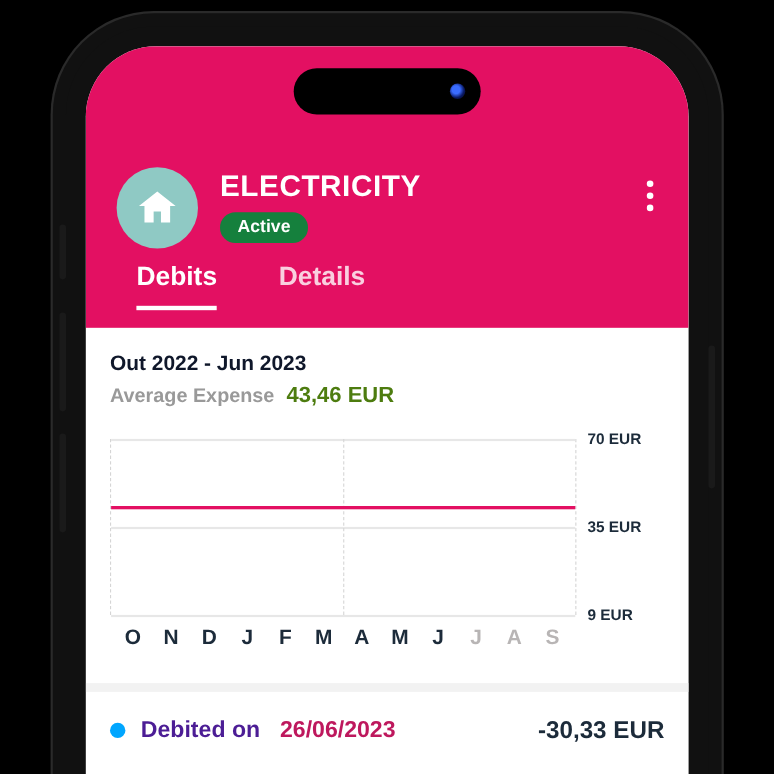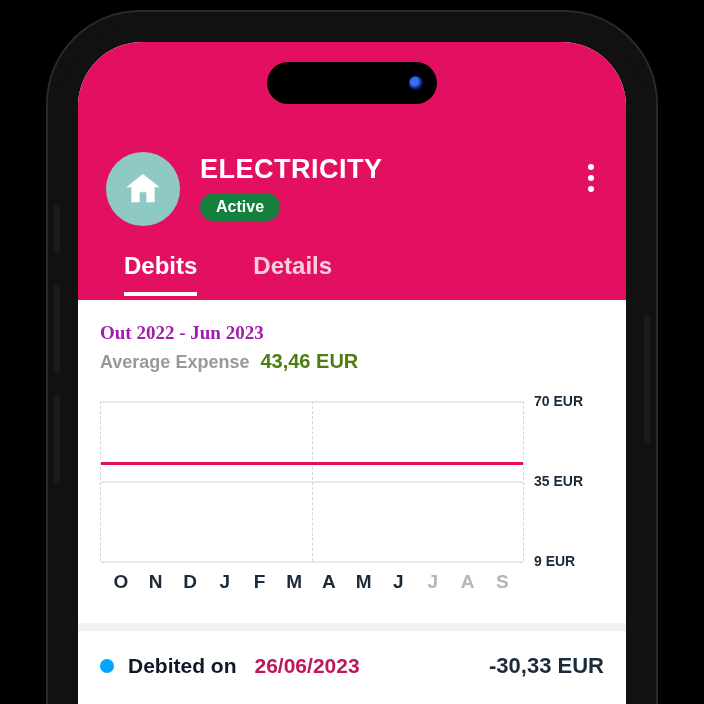--- a/index.html
+++ b/index.html
@@ -60,27 +60,27 @@
   .title { font-size:27px; font-weight:800; letter-spacing:0.5px; }
   .badge {
     align-self:flex-start;
     background:#15803d; color:#fff;
     font-size:16px; font-weight:700;
     padding:5px 16px; border-radius:18px;
   }
   .kebab { margin-left:auto; padding:6px 4px; display:flex; flex-direction:column; gap:5px; cursor:pointer; align-self:flex-start; margin-top:6px; }
   .kebab span { width:6px; height:6px; border-radius:50%; background:#fff; display:block; }
 
-  .tabs { display:flex; gap:56px; margin-top:26px; padding: 0 18px 4px 18px; }
+  .tabs { display:flex; gap:56px; margin-top:12px; padding: 0 18px 16px 18px; }
   .tab { font-size:24px; font-weight:800; color:#fff; opacity:0.8; padding-bottom:12px; border-bottom:4px solid transparent; cursor:pointer; }
   .tab.active { opacity:1; border-bottom-color:#fff; }
 
   
   .body { padding: 22px 22px 0 22px; }
-  .range { color:#a21caf; font-size:19px; font-weight:800;font-family:Liberation Serif, serif; }
+  .range { color:#0f172a; font-size:19px; font-weight:800; }
   .avg-row { margin-top:6px; font-size:18px; }
   .avg-label { color:#999; font-weight:600; }
   .avg-val { color:#4d7c0f; font-weight:800; margin-left:6px; font-size:20px; }
 
   .chart-wrap { margin-top:28px; display:flex; align-items:stretch; }
   .chart-area { position:relative; flex:1; height:160px; border-left:1.5px dashed #d5d5d5; border-right:1.5px dashed #d5d5d5; }
   .chart-area::after { content:""; position:absolute; left:50%; top:0; bottom:0; border-left:1.5px dashed #d5d5d5; }
   .gridline { position:absolute; left:0; right:0; height:2px; background:#e7e7e7; }
   .avg-line { position:absolute; left:0; right:0; height:3px; background:#e31062; z-index:5; }
   .bars { position:absolute; left:0; right:0; bottom:0; top:0; display:flex; align-items:flex-end; padding:0 4px; }
@@ -92,21 +92,21 @@
   .yaxis div:nth-child(2) { transform: translateY(0); }
 
   .xaxis { display:flex; padding:10px 84px 0 4px; }
   .xcell { flex:1; text-align:center; font-weight:900; font-size:19px; color:#b8b5b5; letter-spacing:1px; }
   .xcell.on { color:#1c2b3a; }
 
   .divider { height:8px; background:#f2f2f2; margin:30px -22px 0 -22px; }
 
   .txn { display:flex; align-items:center; gap:14px; padding:22px 0 0 0; }
   .dot { width:14px; height:14px; border-radius:50%; background:#00a6ff; flex-shrink:0; }
-  .txn-label { font-size:21px; font-weight:700; color:#0f172a; }
+  .txn-label { font-size:21px; font-weight:700; color:#4c1d95; }
   .txn-date { font-size:21px; font-weight:800; color:#be185d; margin-left:4px; }
   .txn-amt { margin-left:auto; font-size:22px; font-weight:800; color:#1c2b3a; }
 </style>
 </head>
 <body>
 
 <div class="phone">
   <div class="side-btn sb-left1"></div>
   <div class="side-btn sb-left2"></div>
   <div class="side-btn sb-left3"></div>

